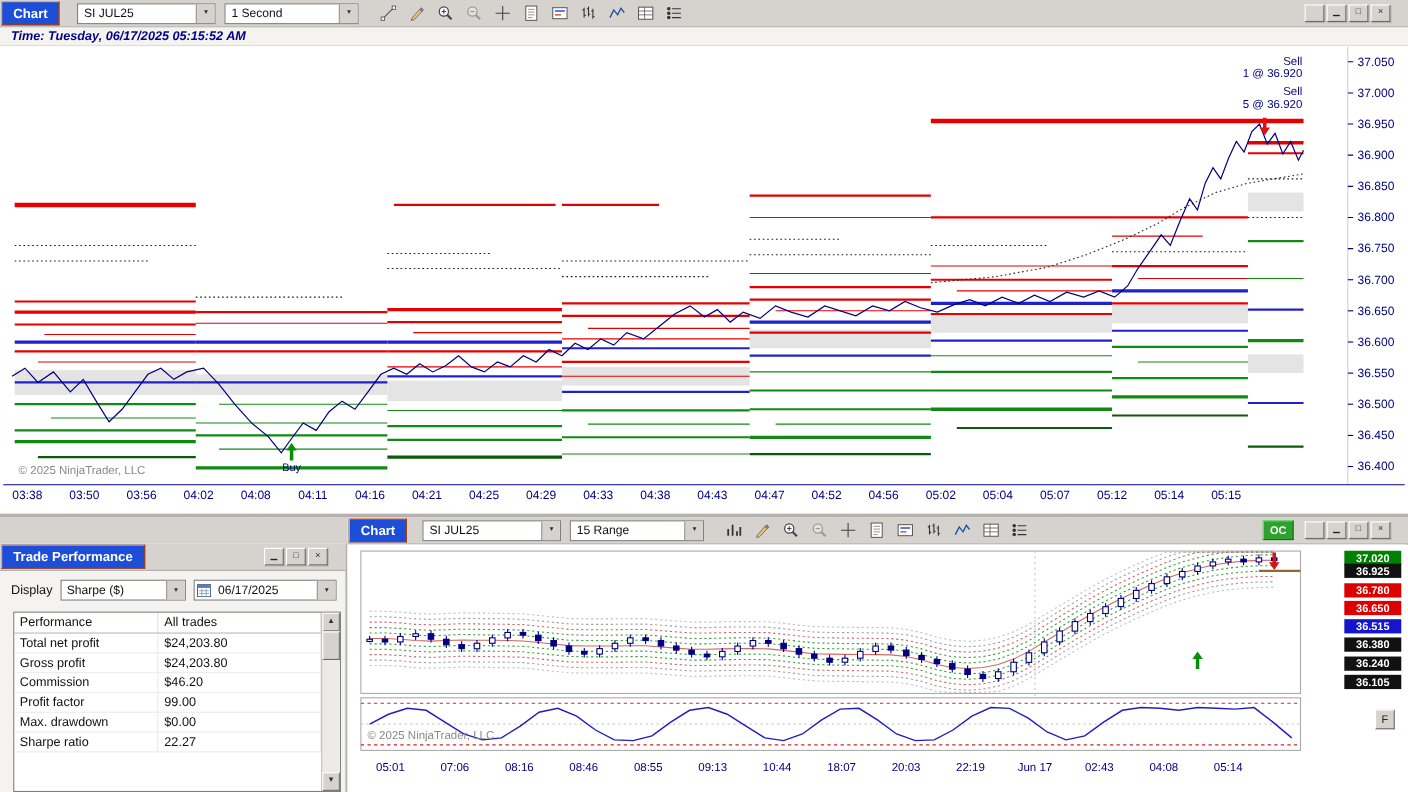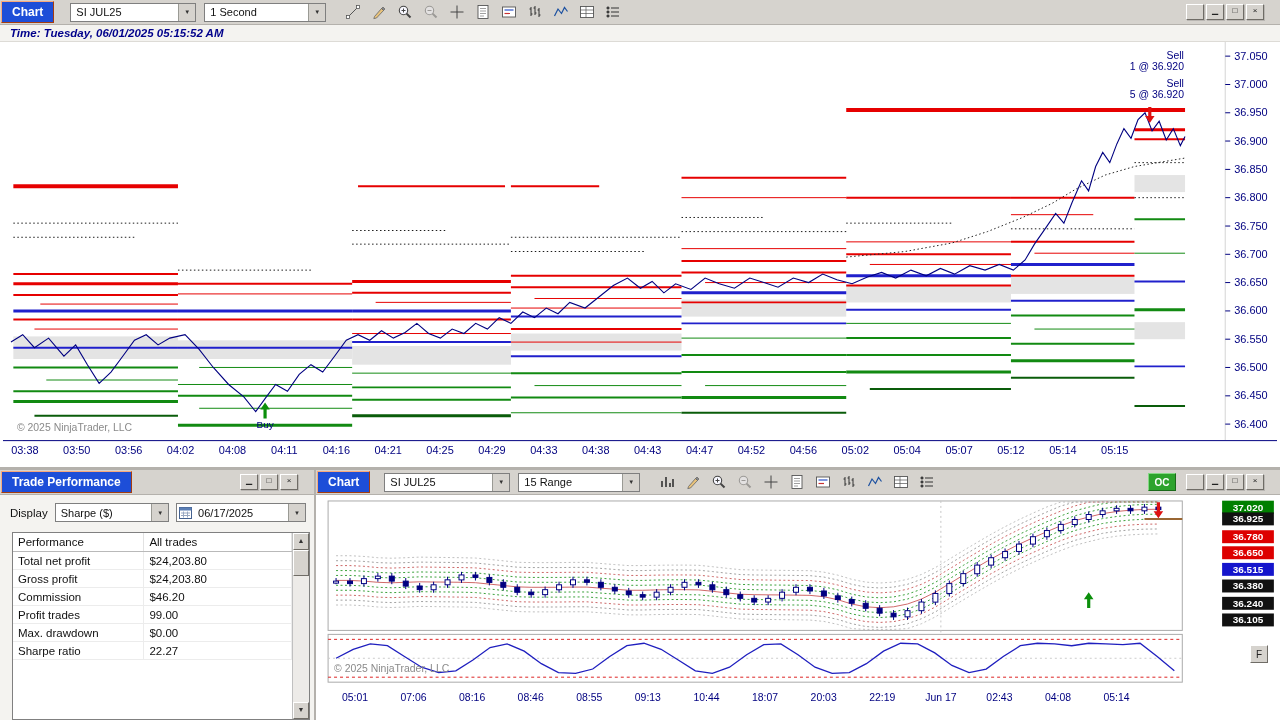--- a/index.html
+++ b/index.html
@@ -20,21 +20,21 @@
   .win-btns.auto{margin-left:auto;}
   .win-btn{width:16px;height:14px;background:#d6d3ce;border:1px solid;border-color:#ffffff #6f6c66 #6f6c66 #ffffff;box-shadow:1px 1px 0 #00000022;font-size:8px;line-height:12px;text-align:center;color:#222;}
   .oc-btn{margin-left:auto;margin-right:10px;width:26px;height:16px;background:#2da32d;border:1px solid;border-color:#84d884 #1a6a1a #1a6a1a #84d884;color:#fff;font-size:10px;font-weight:bold;display:flex;align-items:center;justify-content:center;}
   
   .main-window{height:467px;background:#fff;display:flex;flex-direction:column;flex:none;}
   .time-bar{height:16px;background:#f4f3f0;border-bottom:1px solid #dddbd6;color:#00008b;font-size:11.5px;font-weight:bold;font-style:italic;display:flex;align-items:center;padding-left:10px;flex:none;}
   #main-svg{display:block;background:#fff;}
   .divider{height:3px;background:#b4b1ac;flex:none;}
   
   .bottom{height:250px;display:flex;flex:none;}
-  .tp{width:316px;flex:none;background:#f4f3f0;display:flex;flex-direction:column;border-right:2px solid #b4b1ac;box-sizing:border-box;}
+  .tp{width:316px;flex:none;background:#f4f3f0;display:flex;flex-direction:column;border-right:2px solid #b4b1ac;box-sizing:border-box;margin-top:24px;}
   .tp-controls{display:flex;align-items:center;gap:7px;padding:8px 8px 4px 10px;}
   .lbl{font-size:11.5px;color:#111;}
   .display-sel{width:118px;}
   .date-sel{width:134px;}
   .cal-icon{width:16px;display:flex;align-items:center;justify-content:center;flex:none;}
   .tp-table-wrap{margin:6px 4px 0 12px;flex:1;display:flex;border:1px solid #808080;background:#fff;overflow:hidden;}
   .tp-table-wrap table{border-collapse:collapse;flex:1;font-size:11.5px;align-self:flex-start;width:100%;}
   .tp-table-wrap th{font-weight:normal;text-align:left;padding:3px 5px;border-bottom:1px solid #b9b9b9;border-right:1px solid #e2e2e2;color:#111;}
   .tp-table-wrap td{padding:2.5px 5px;border-bottom:1px solid #ececec;border-right:1px solid #ececec;color:#111;white-space:nowrap;}
   .vscroll{width:16px;flex:none;background:#edebe8;border-left:1px solid #c0c0c0;display:flex;flex-direction:column;}
@@ -158,21 +158,21 @@
           </span>
         </div>
       <div class="win-btns auto" id="main-winbtns">
           <span class="win-btn"></span>
           <span class="win-btn">▁</span>
           <span class="win-btn">□</span>
           <span class="win-btn">×</span>
         </div>
     </div>
     <div class="time-bar">
-      <span>Time: Tuesday, 06/01/2025 05:15:52 AM</span>
+      <span>Time: Tuesday, 06/17/2025 05:15:52 AM</span>
     </div>
     <svg id="main-svg" width="1280" height="427" viewBox="0 0 1280 427">
         <rect x="10.4" y="295.8" width="165.5" height="22.7" fill="#e4e4e4"></rect>
         <rect x="175.8" y="299.7" width="174.9" height="18.8" fill="#e4e4e4"></rect>
         <rect x="350.8" y="305.4" width="159.6" height="18.8" fill="#e4e4e4"></rect>
         <rect x="510.3" y="292.9" width="171.4" height="17.1" fill="#e4e4e4"></rect>
         <rect x="681.7" y="258.8" width="165.5" height="17.1" fill="#e4e4e4"></rect>
         <rect x="847.2" y="244.6" width="165.5" height="17.1" fill="#e4e4e4"></rect>
         <rect x="1012.7" y="236.0" width="124.1" height="17.1" fill="#e4e4e4"></rect>
         <rect x="1136.8" y="133.7" width="50.8" height="17.1" fill="#e4e4e4"></rect>
@@ -403,21 +403,21 @@
               </tr>
               <tr>
                 <td>Gross profit</td>
                 <td>$24,203.80</td>
               </tr>
               <tr>
                 <td>Commission</td>
                 <td>$46.20</td>
               </tr>
               <tr>
-                <td>Profit trades</td>
+                <td>Profit factor</td>
                 <td>99.00</td>
               </tr>
               <tr>
                 <td>Max. drawdown</td>
                 <td>$0.00</td>
               </tr>
               <tr>
                 <td>Sharpe ratio</td>
                 <td>22.27</td>
               </tr>

